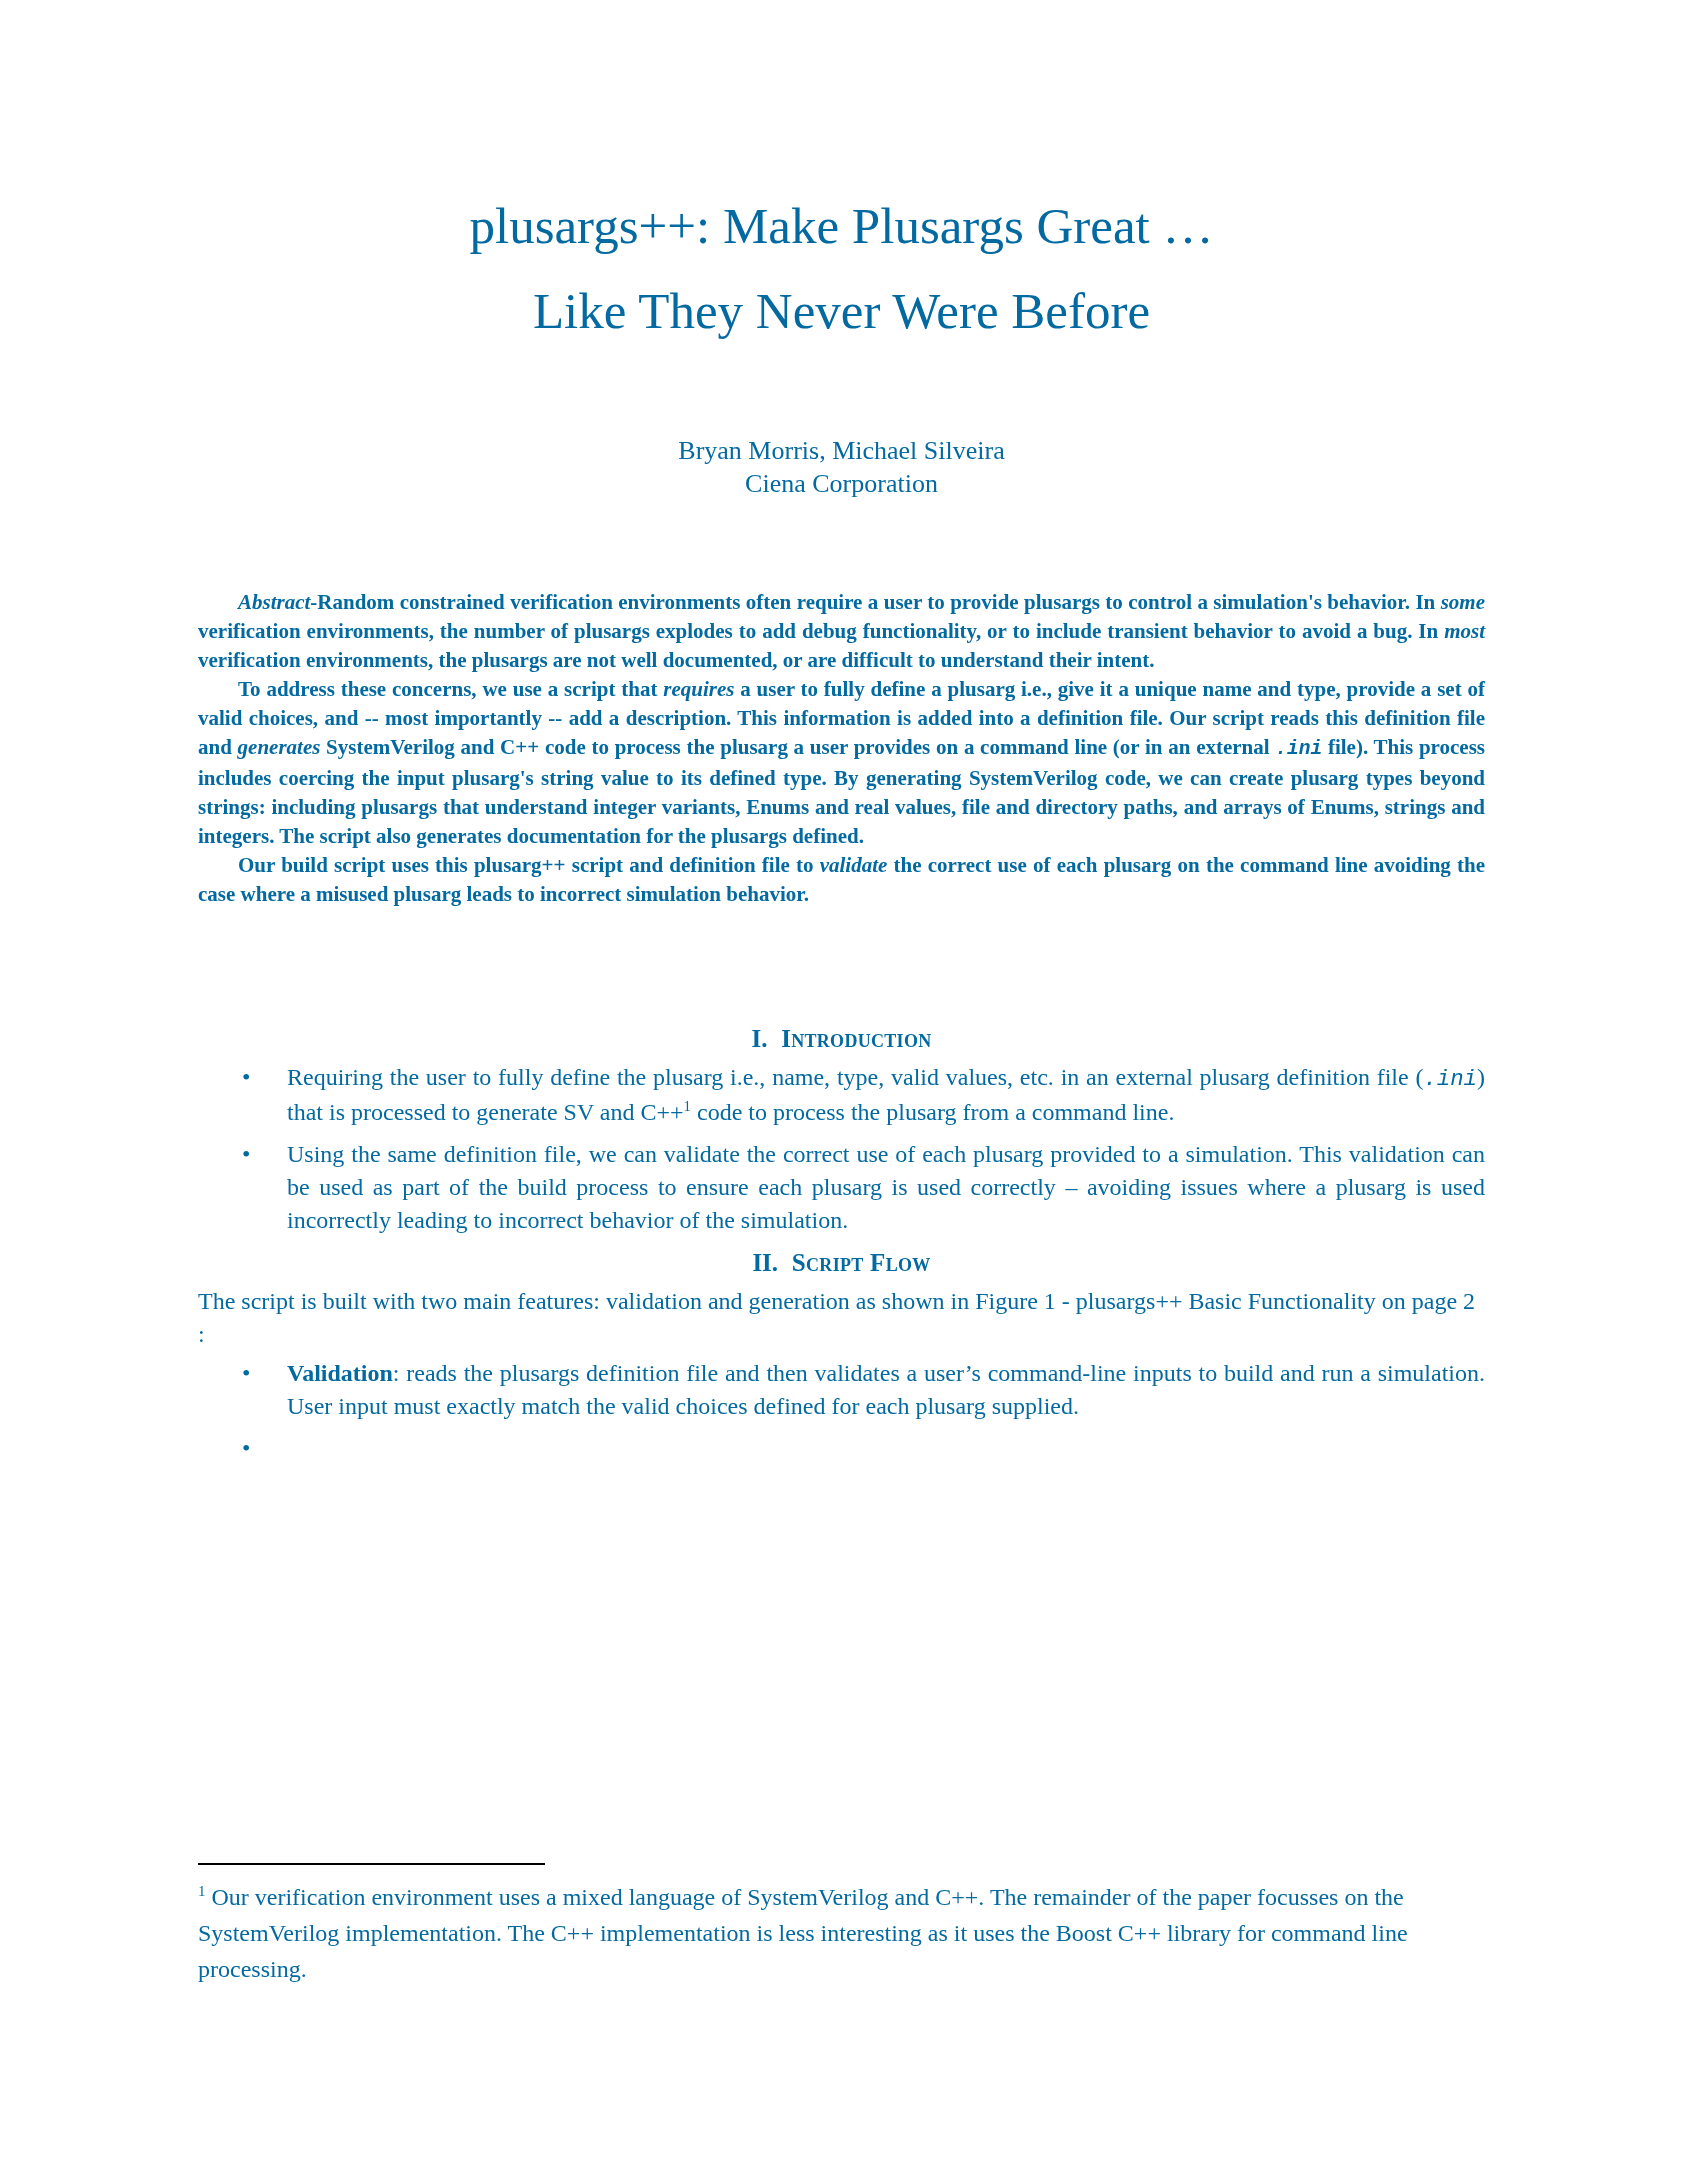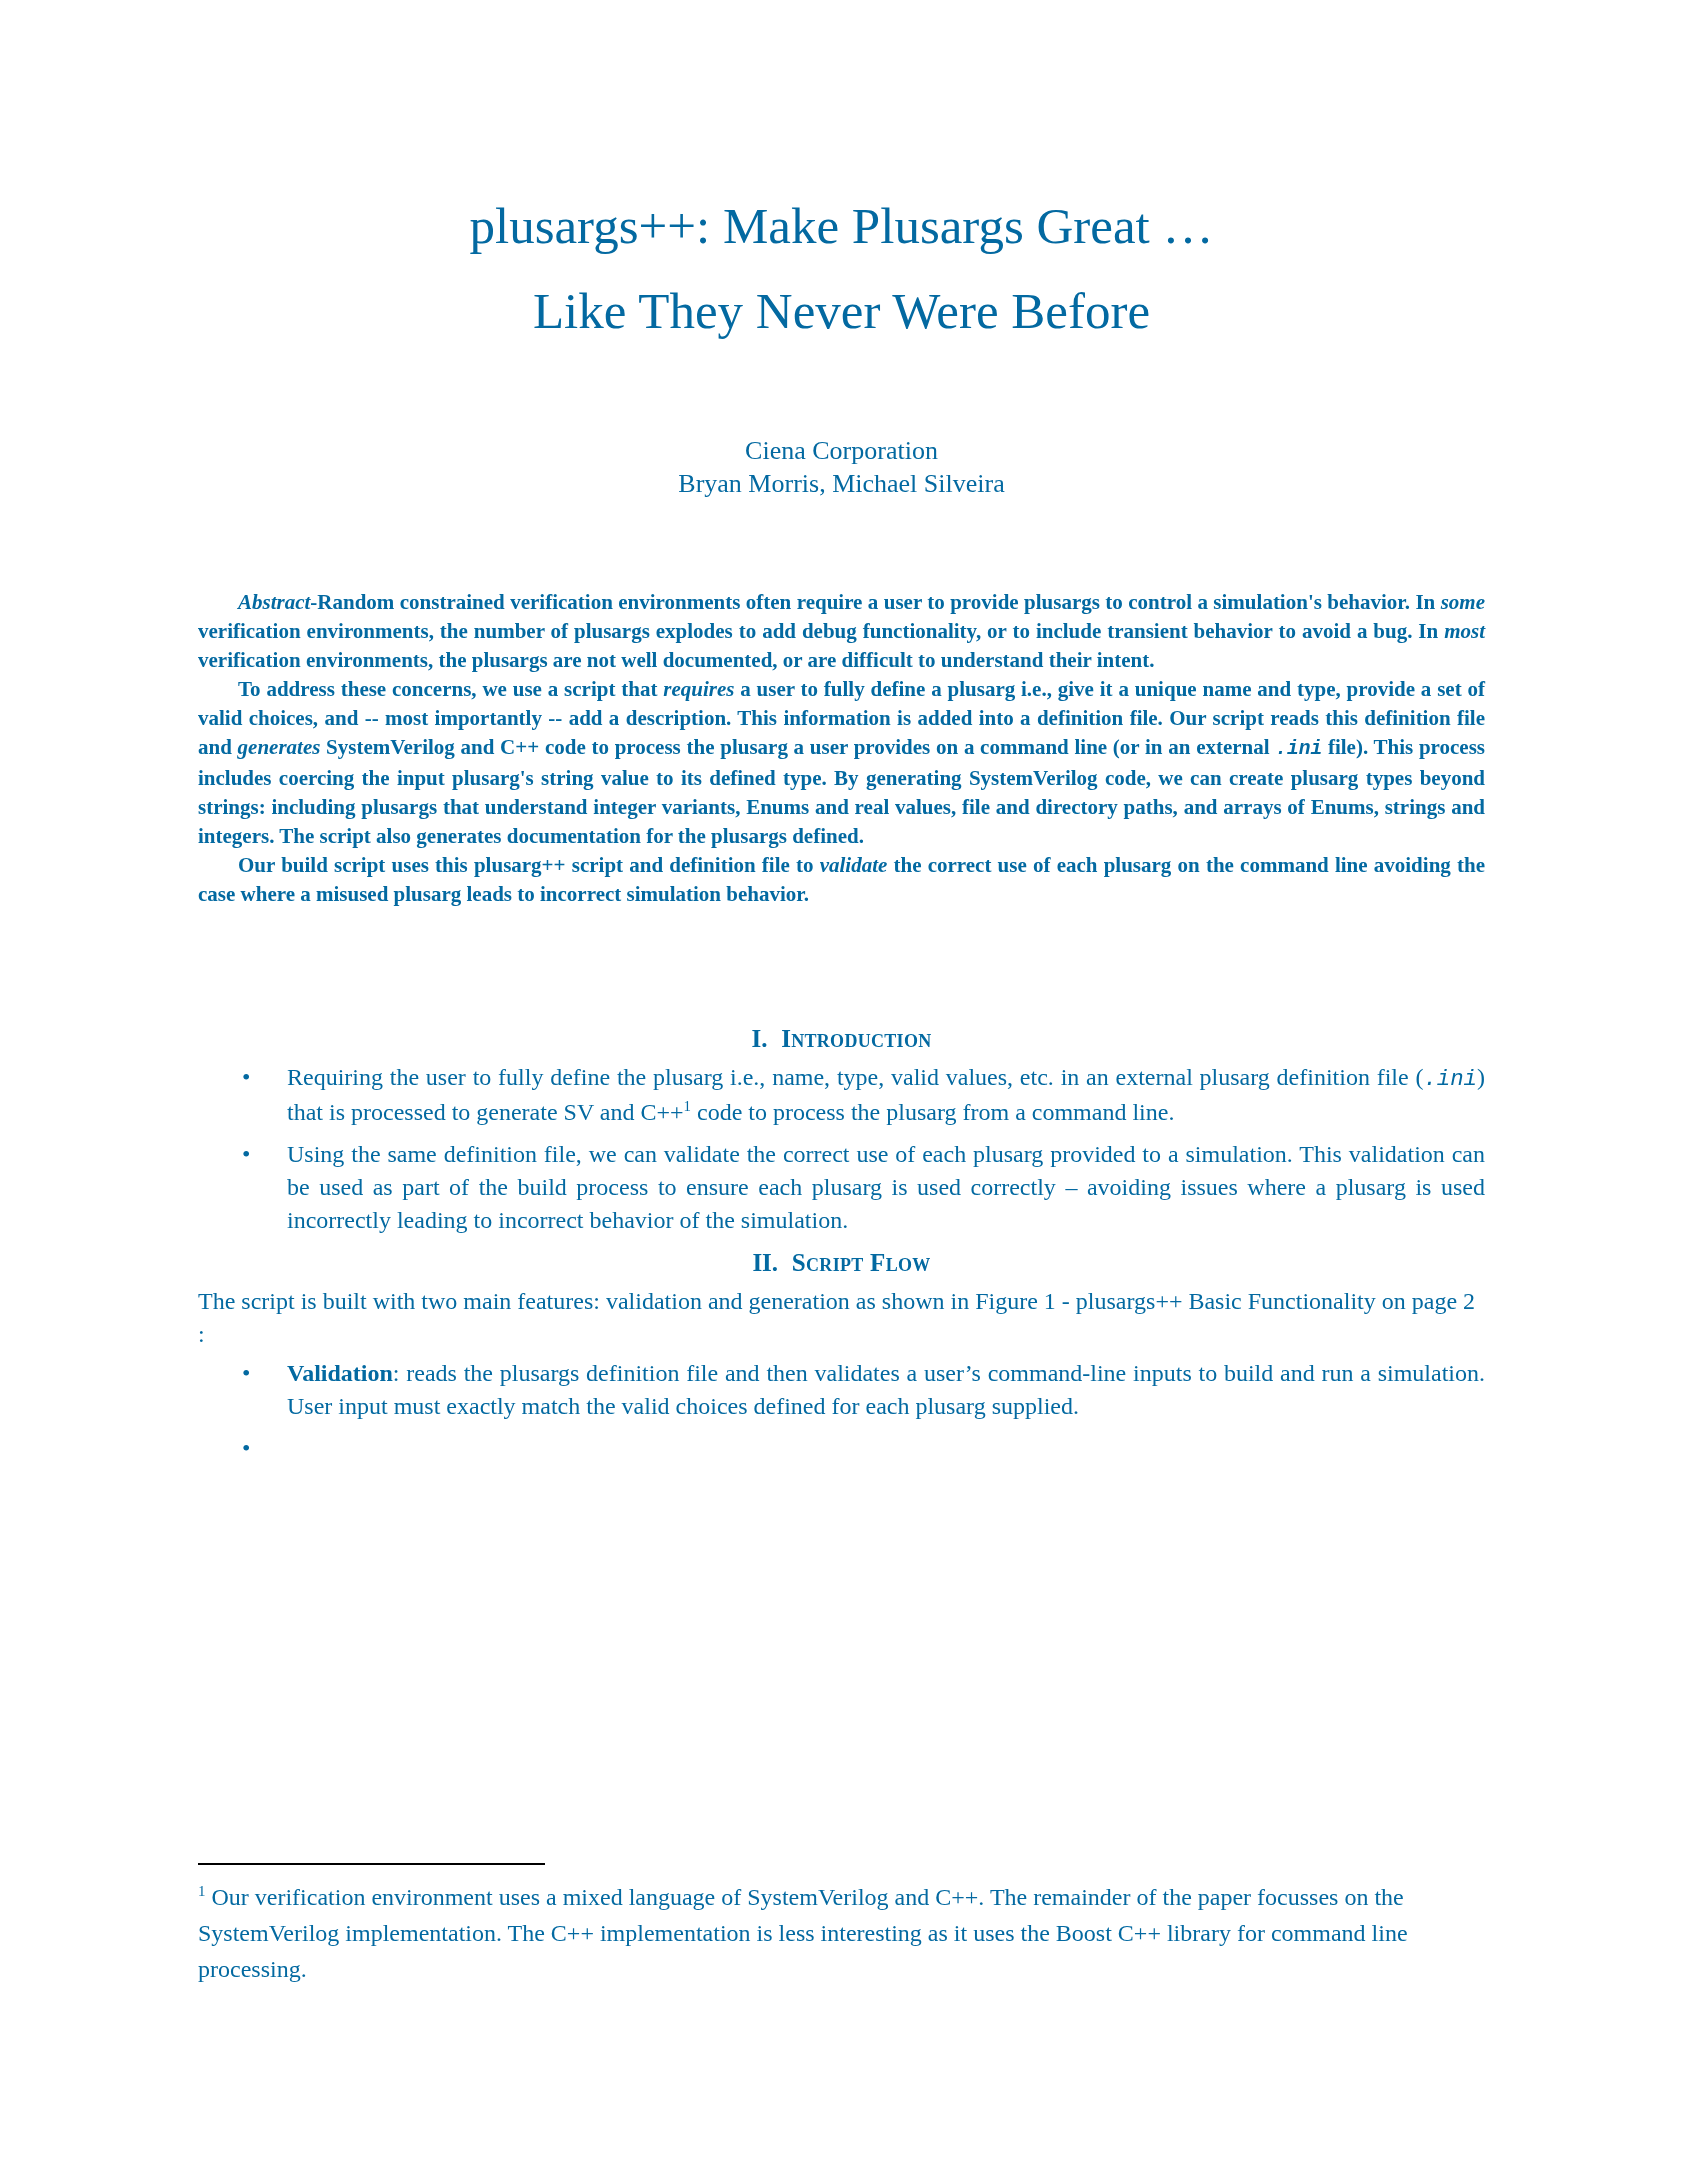--- a/index.html
+++ b/index.html
@@ -108,22 +108,22 @@
 <body>
 
 <div class="page">
 
   <div class="title-block">
     <div>plusargs++: Make Plusargs Great …</div>
     <div>Like They Never Were Before</div>
   </div>
 
   <div class="author-block">
+    <div>Bryan Morris, Michael Silveira</div>
     <div>Ciena Corporation</div>
-    <div>Bryan Morris, Michael Silveira</div>
   </div>
 
   <div class="abstract-block">
     <p><span class="run-i">Abstract</span>-Random constrained verification environments often require a user to provide plusargs to control a simulation's behavior. In <span class="run-i">some</span> verification environments, the number of plusargs explodes to add debug functionality, or to include transient behavior to avoid a bug. In <span class="run-i">most</span> verification environments, the plusargs are not well documented, or are difficult to understand their intent.</p>
     <p>To address these concerns, we use a script that <span class="run-i">requires</span> a user to fully define a plusarg i.e., give it a unique name and type, provide a set of valid choices, and -- most importantly -- add a description. This information is added into a definition file. Our script reads this definition file and <span class="run-i">generates</span> SystemVerilog and C++ code to process the plusarg a user provides on a command line (or in an external <span class="run-m">.ini</span> file). This process includes coercing the input plusarg's string value to its defined type. By generating SystemVerilog code, we can create plusarg types beyond strings: including plusargs that understand integer variants, Enums and real values, file and directory paths, and arrays of Enums, strings and integers. The script also generates documentation for the plusargs defined.</p>
     <p>Our build script uses this plusarg++ script and definition file to <span class="run-i">validate</span> the correct use of each plusarg on the command line avoiding the case where a misused plusarg leads to incorrect simulation behavior.</p>
   </div>
 
   <div class="body-block">
 

